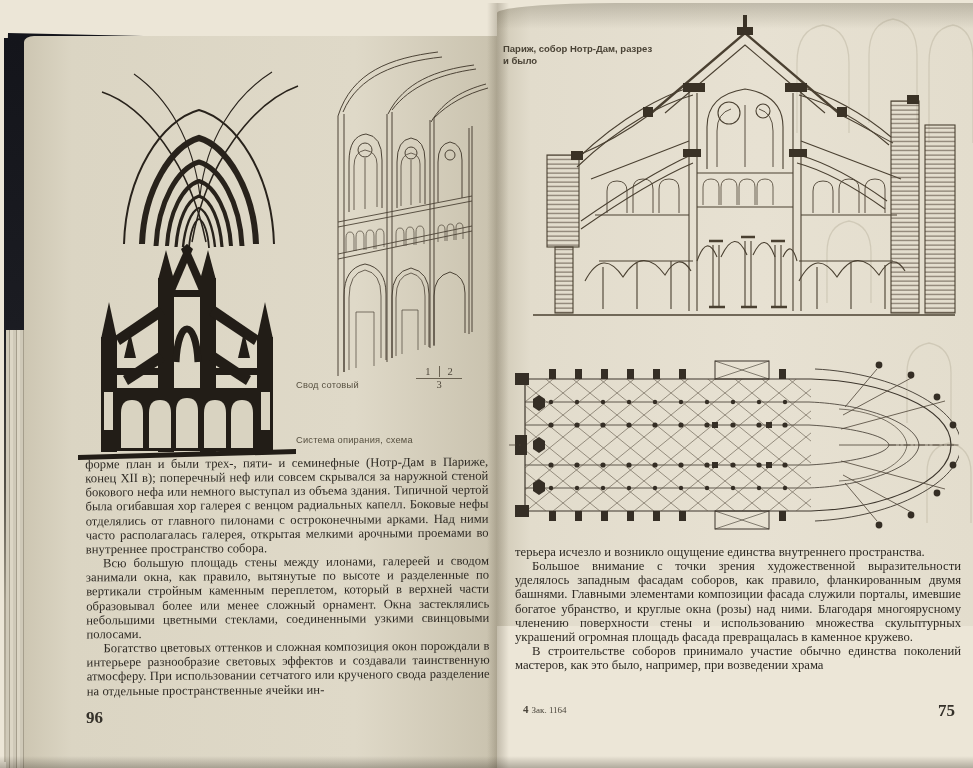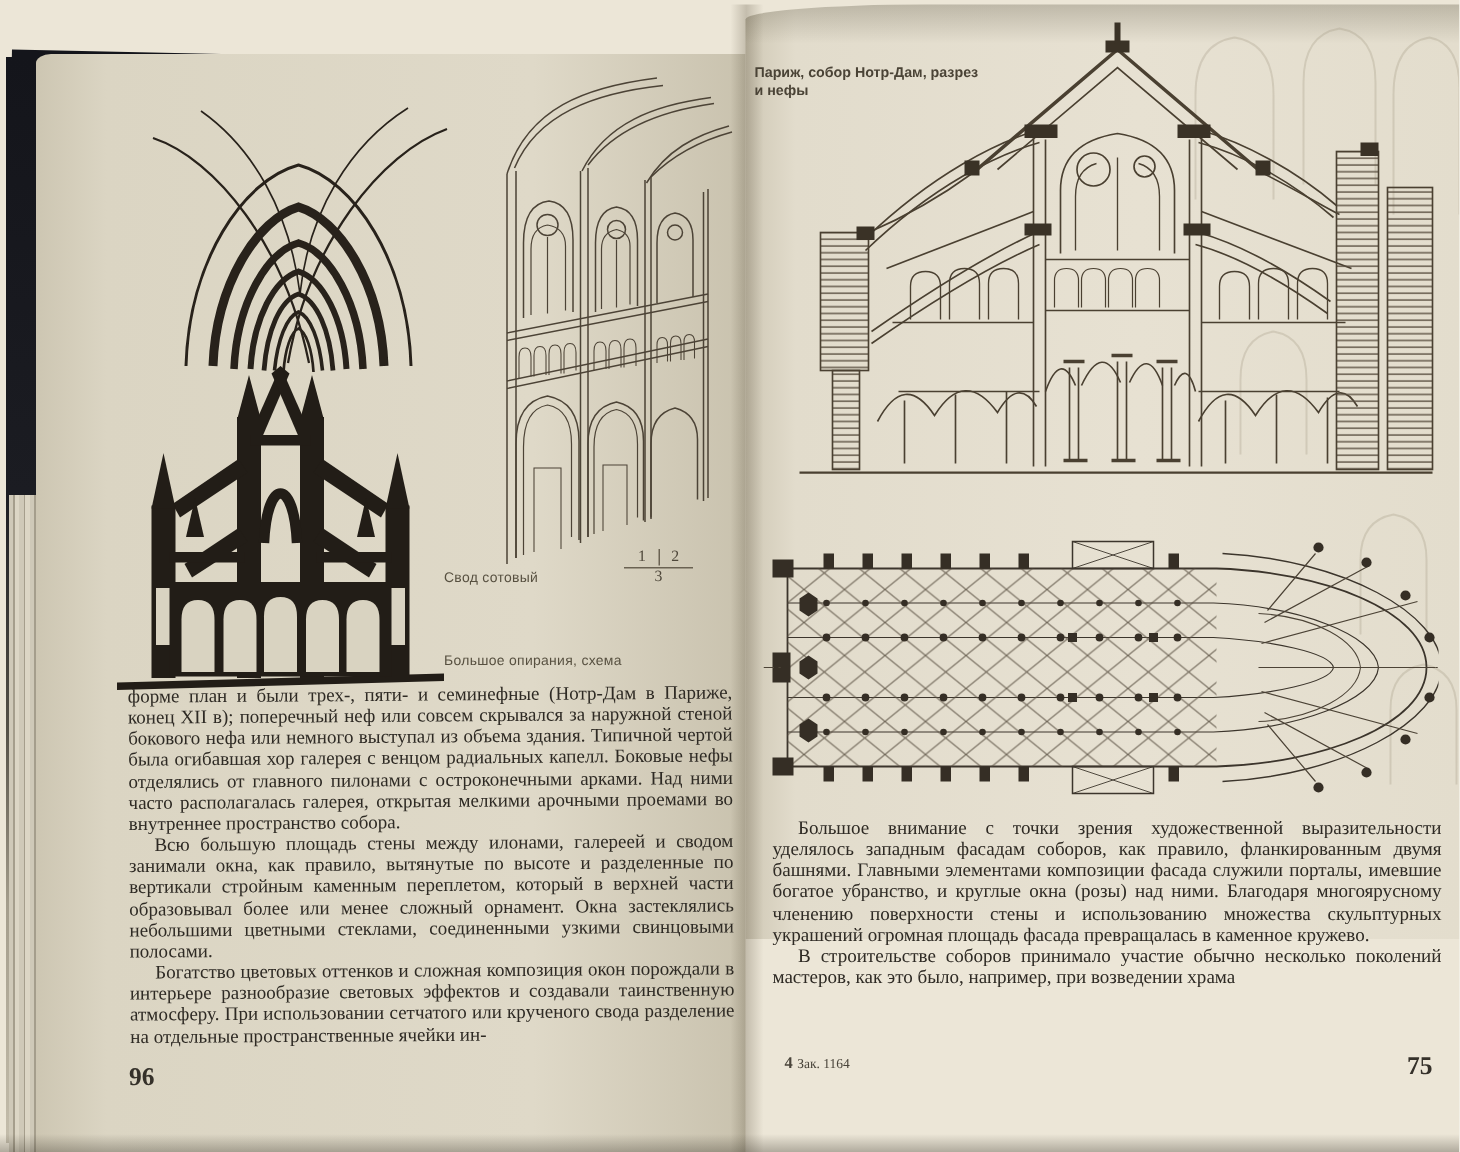--- a/index.html
+++ b/index.html
@@ -148,21 +148,21 @@
     <div class="fig-key" style="left:392px;top:330px;">
       <div class="fk-top">
         <span>1</span>
           <span class="fk-div"></span>
           <span>2</span>
       </div>
       <div class="fk-bot">3</div>
     </div>
 
 
-    <div class="cap" style="left:272px;top:399px;width:205px;">Большое опирания, схема</div>
+    <div class="cap" style="left:272px;top:399px;width:205px;">Система опирания, схема</div>
 
     <div class="body-text" style="left:62px;top:420px;width:403px;transform:rotate(-0.4deg);">
       <p>форме план и были трех-, пяти- и семинефные (Нотр-Дам в Париже, конец XII в); поперечный неф или совсем скрывался за наружной стеной бокового нефа или немного выступал из объема здания. Типичной чертой была огибавшая хор галерея с венцом радиальных капелл. Боковые нефы отделялись от главного пилонами с остроконечными арками. Над ними часто располагалась галерея, открытая мелкими арочными проемами во внутреннее пространство собора.</p>
       <p class="ind">Всю большую площадь стены между илонами, галереей и сводом занимали окна, как правило, вытянутые по высоте и разделенные по вертикали стройным каменным переплетом, который в верхней части образовывал более или менее сложный орнамент. Окна застеклялись небольшими цветными стеклами, соединенными узкими свинцовыми полосами.</p>
       <p class="ind">Богатство цветовых оттенков и сложная композиция окон порождали в интерьере разнообразие световых эффектов и создавали таинственную атмосферу. При использовании сетчатого или крученого свода разделение на отдельные пространственные ячейки ин-</p>
     </div>
 
     <div class="pagenum" style="left:62px;top:672px;">96</div>
   </div>
 
@@ -175,21 +175,21 @@
         <path d="M192,120 V52 Q192,20 216,16 Q240,20 240,52 V120"></path>
         <path d="M252,140 V60 Q252,26 276,22 Q296,26 296,56 V140"></path>
         <path d="M150,300 V250 Q150,222 172,218 Q194,222 194,250 V300"></path>
         <path d="M230,420 V370 Q230,344 252,340 Q274,344 274,370 V420"></path>
         <path d="M250,520 V470 Q250,444 272,440 Q294,444 294,470 V520"></path>
       </g>
     </svg>
 
     <div class="fig-cap-bold" style="left:6px;top:40px;width:170px;z-index:3;">
       <div>Париж, собор Нотр-Дам, разрез</div>
-      <div>и нефы</div>
+      <div>и было</div>
     </div>
 
     <div class="fig" style="left:10px;top:6px;">
       <svg width="452" height="338" viewBox="0 0 452 338">
         <defs>
           <pattern id="hz" width="8" height="4.5" patternUnits="userSpaceOnUse">
             <path d="M0,2 H8" stroke="#574c3e" stroke-width="0.9" fill="none"></path>
           </pattern>
         </defs>
         <g fill="none" stroke="#4a4031" stroke-width="1.1">
@@ -338,22 +338,23 @@
             <circle cx="402" cy="26" r="3.4"></circle>
             <circle cx="402" cy="166" r="3.4"></circle>
             <circle cx="370" cy="16" r="3.4"></circle>
             <circle cx="370" cy="176" r="3.4"></circle>
         </g>
         <path d="M0,96 H14 M380,96 H450" stroke="#4c4336" stroke-width="0.8" stroke-dasharray="7 3 1.5 3" fill="none"></path>
       </svg>
     </div>
 
     <div class="body-text" style="left:18px;top:542px;width:446px;">
+      <p>терьера исчезло и возникло ощущение единства внутреннего пространства.</p>
       <p class="ind">Большое внимание с точки зрения художественной выразительности уделялось западным фасадам соборов, как правило, фланкированным двумя башнями. Главными элементами композиции фасада служили порталы, имевшие богатое убранство, и круглые окна (розы) над ними. Благодаря многоярусному членению поверхности стены и использованию множества скульптурных украшений огромная площадь фасада превращалась в каменное кружево.</p>
-      <p class="ind">В строительстве соборов принимало участие обычно несколько поколений мастеров, как это было, например, при возведении храма</p>
+      <p class="ind">В строительстве соборов принимало участие обычно единства поколений мастеров, как это было, например, при возведении храма</p>
     </div>
 
     <div class="imprint" style="left:26px;top:700px;"><b>4</b><span>Зак. 1164</span></div>
 
     <div class="pagenum" style="right:18px;top:698px;">75</div>
   </div>
 
   <div class="gutter"></div>
   <div class="bottom-shade"></div>
 </div>

